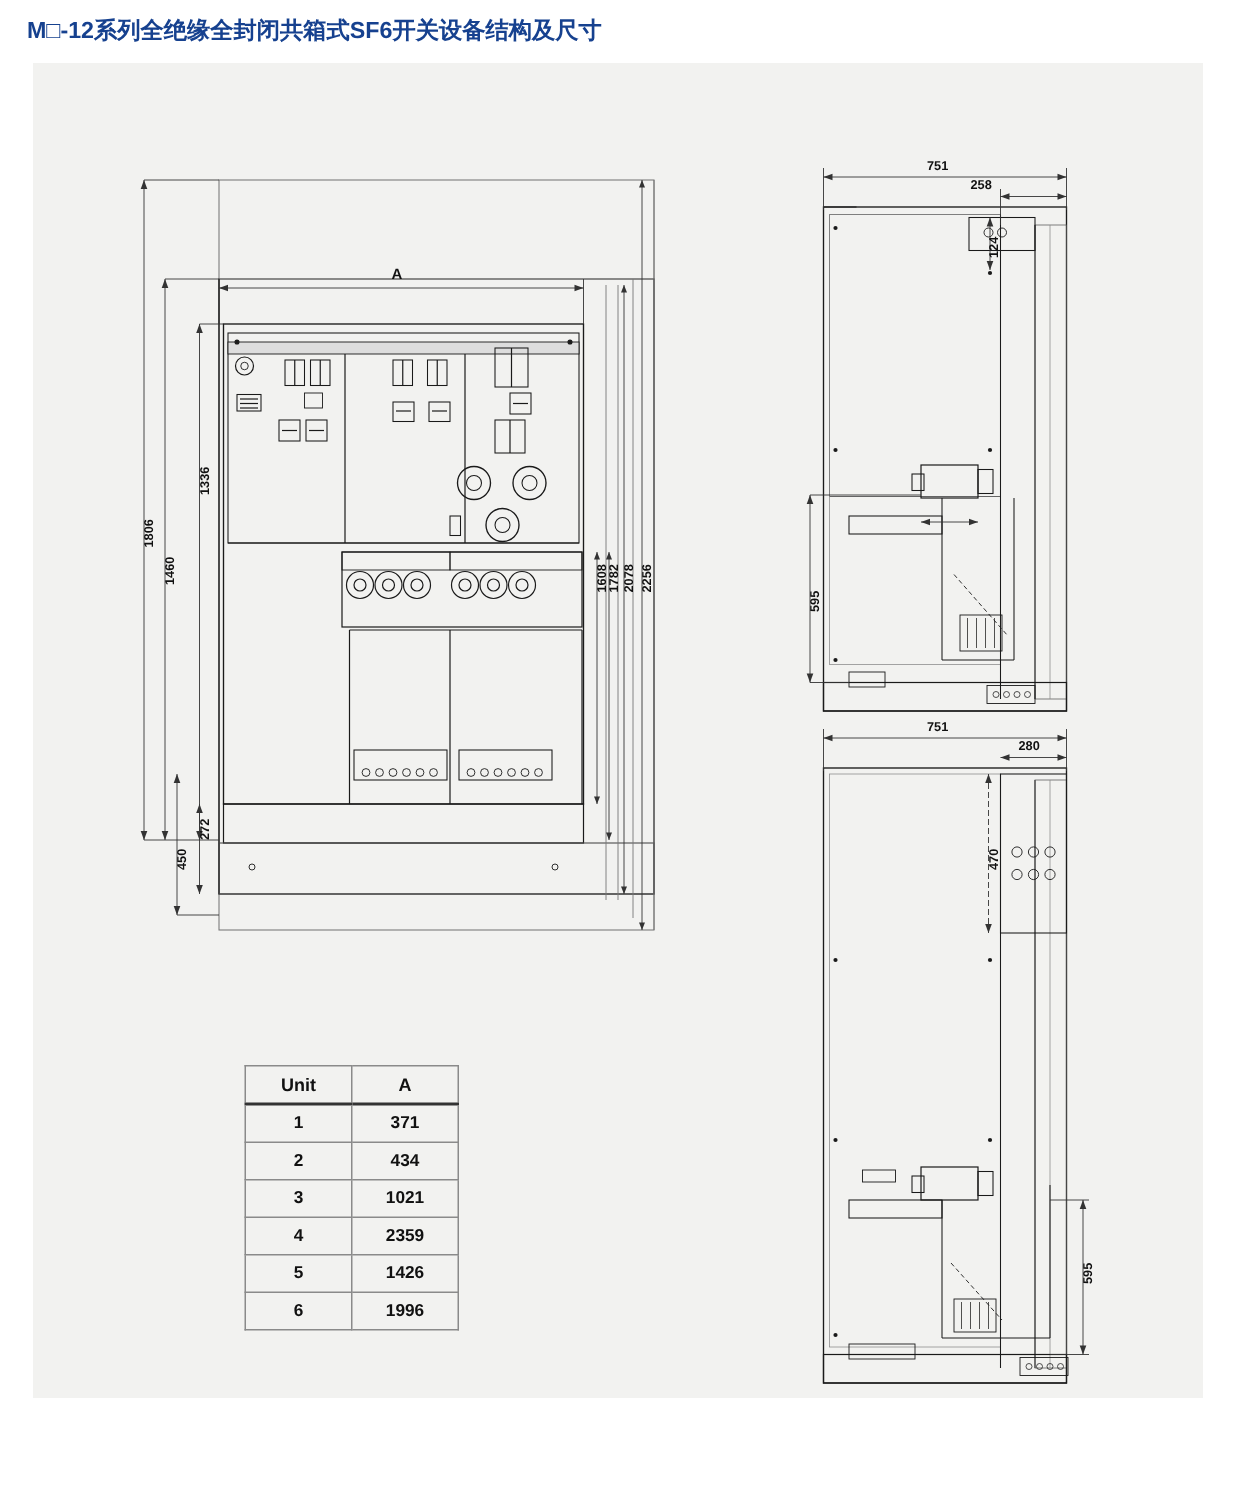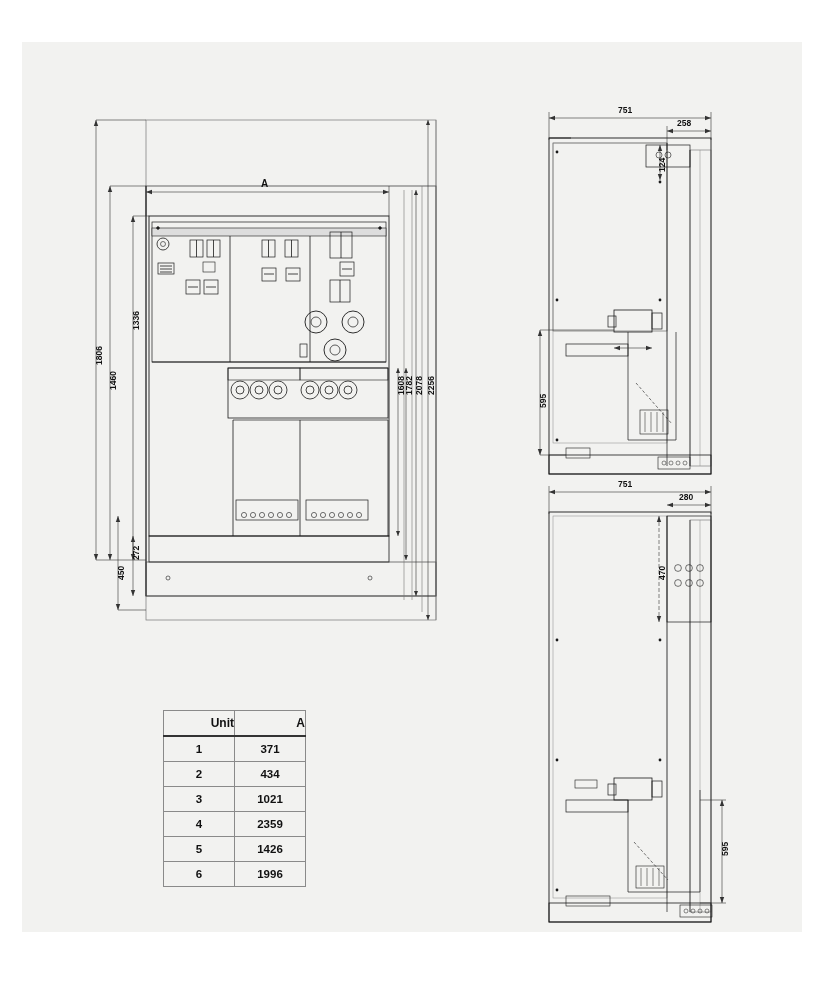--- a/index.html
+++ b/index.html
@@ -63,21 +63,20 @@
     text-align: center;
     padding: 0;
     height: 24px;
     font-family: "Liberation Sans", sans-serif;
   }
   .dim-table .c-unit { width: 70px; }
   .dim-table .c-a { width: 70px; }
   .dim-table thead th {
     border-bottom: 2px solid #333;
     font-size: 12px;
-    text-align: right;
   }
   
   .lbl {
     position: absolute;
     font-size: 8.5px;
     font-weight: bold;
     color: #111;
     font-family: "Liberation Sans", sans-serif;
     white-space: nowrap;
   }
@@ -85,20 +84,21 @@
     transform: rotate(-90deg);
     transform-origin: left top;
   }
   .lbl.big { font-size: 10px; }
 </style>
 </head>
 <body>
 
 <div class="page">
 
+  <div class="title">M□-12系列全绝缘全封闭共箱式SF6开关设备结构及尺寸</div>
 
   <div class="canvas-bg"></div>
 
   <svg class="draw" viewBox="0 0 824 994">
     <g stroke="#1a1a1a" fill="none" stroke-width="0.8">
 
       <rect x="146" y="120" width="290" height="500" stroke="#777" stroke-width="0.7"></rect>
 
       <rect x="146" y="186" width="290" height="410" stroke="#444" stroke-width="0.8"></rect>
 
@@ -404,21 +404,21 @@
   <div class="lbl vert" style="left:108px; top:390px;">1460</div>
   <div class="lbl vert" style="left:131px; top:330px;">1336</div>
   <div class="lbl vert" style="left:131px; top:560px;">272</div>
   <div class="lbl vert" style="left:116px; top:580px;">450</div>
   <div class="lbl vert" style="left:396px; top:395px;">1608</div>
   <div class="lbl vert" style="left:404px; top:395px;">1782</div>
   <div class="lbl vert" style="left:414px; top:395px;">2078</div>
   <div class="lbl vert" style="left:426px; top:395px;">2256</div>
 
   <div class="lbl" style="left:618px; top:105px;">751</div>
-  <div class="lbl" style="left:677px; top:118px;">258</div>
+  <div class="lbl" style="left:647px; top:118px;">258</div>
   <div class="lbl vert" style="left:657px; top:172px;">124</div>
   <div class="lbl vert" style="left:538px; top:408px;">595</div>
 
   <div class="lbl" style="left:618px; top:479px;">751</div>
   <div class="lbl" style="left:679px; top:492px;text-align:center;">280</div>
   <div class="lbl vert" style="left:657px; top:580px;">470</div>
   <div class="lbl vert" style="left:720px; top:856px;">595</div>
 
   <table class="dim-table">
     <thead>

